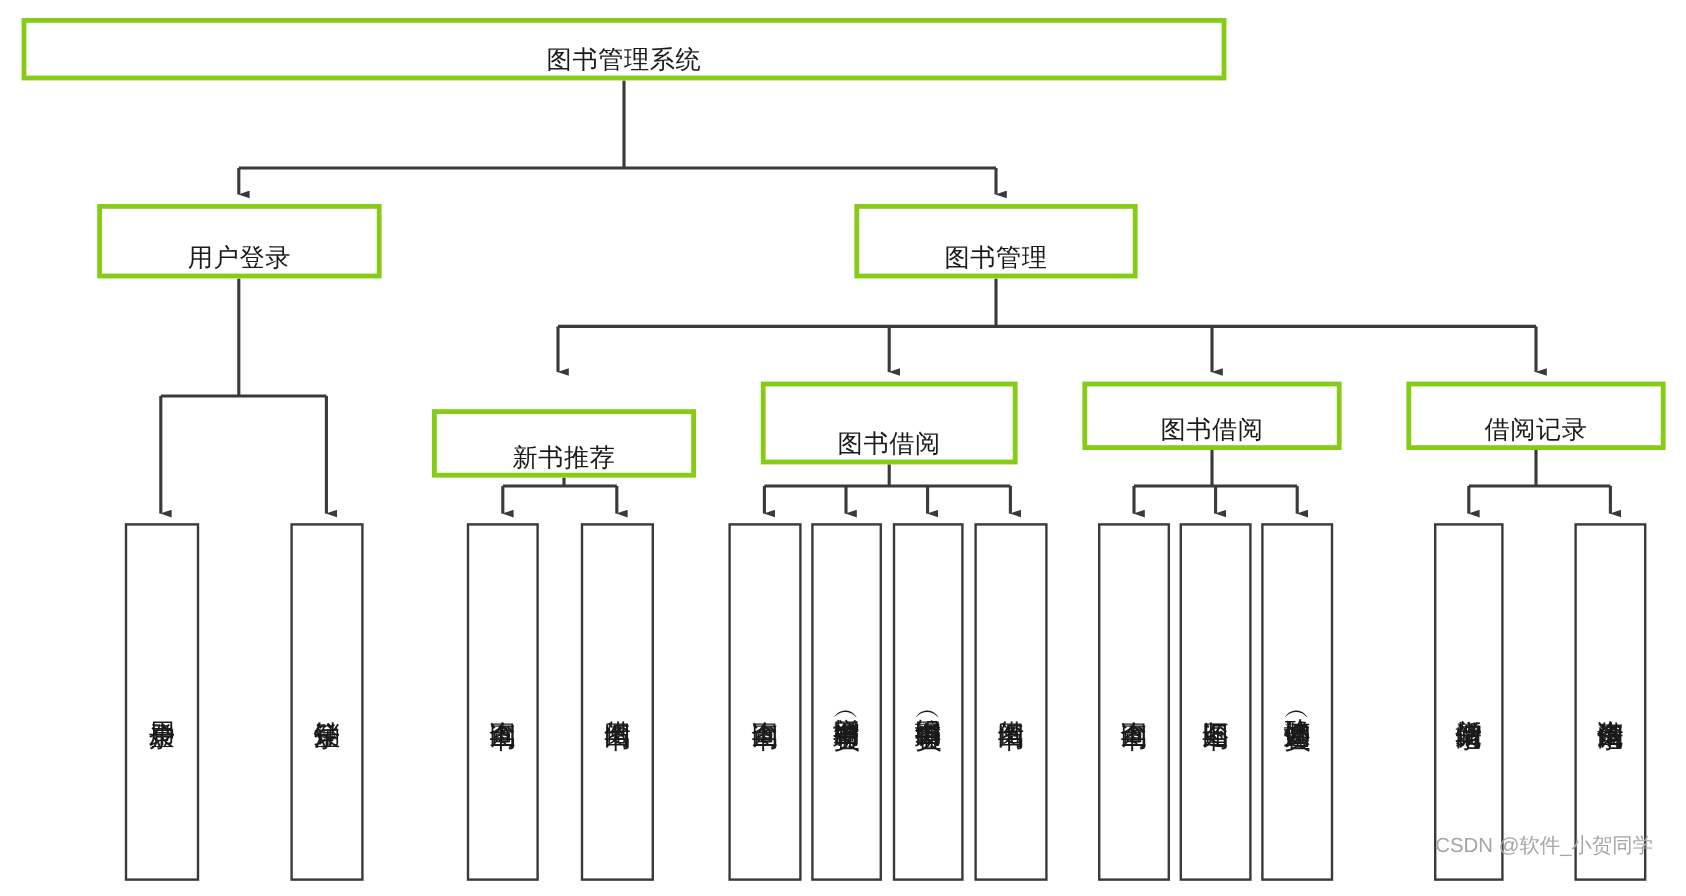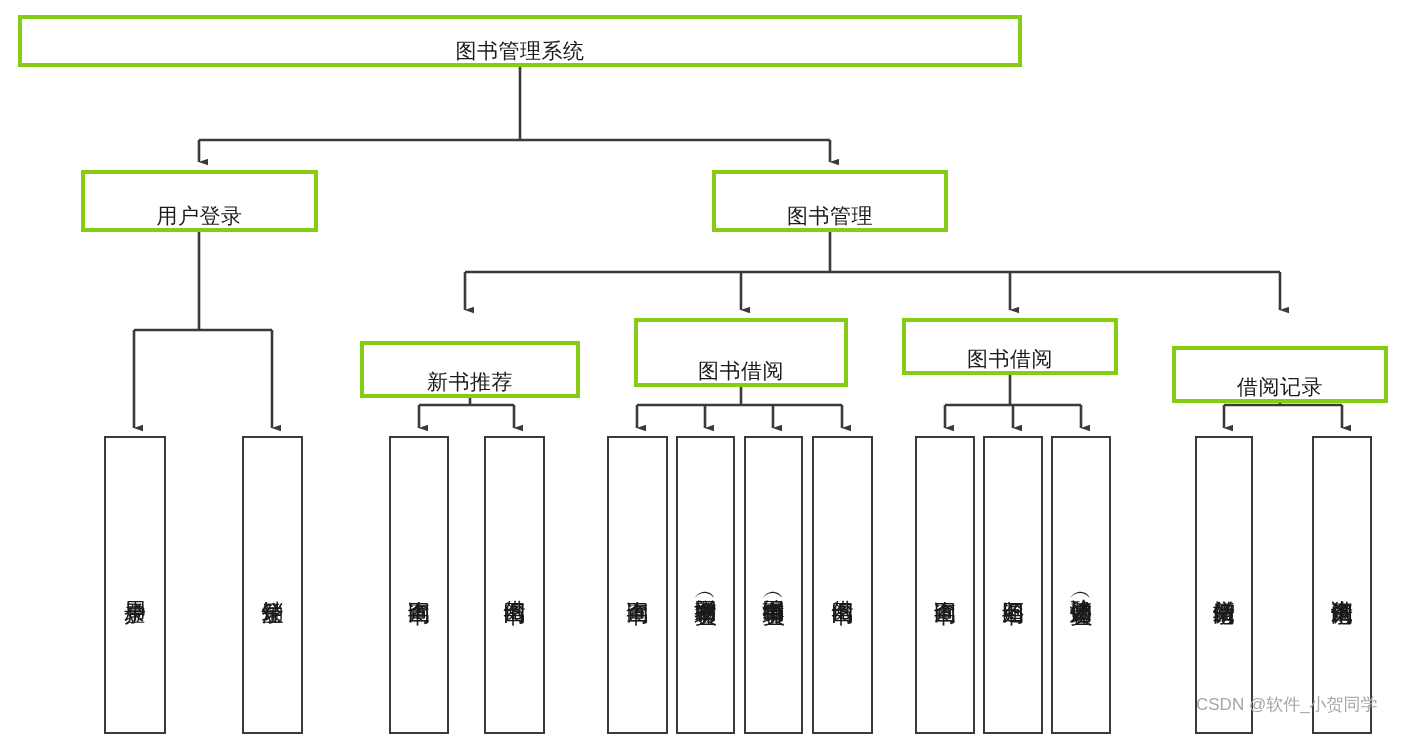--- a/index.html
+++ b/index.html
@@ -142,21 +142,21 @@
 
   <div class="node-box" style="left:360px; top:318px; width:220px; height:57px;margin-top:23px;">
     <span class="node-label">新书推荐</span>
   </div>
   <div class="node-box" style="left:634px; top:318px; width:214px; height:69px;">
     <span class="node-label">图书借阅</span>
   </div>
   <div class="node-box" style="left:902px; top:318px; width:216px; height:57px;">
     <span class="node-label">图书借阅</span>
   </div>
-  <div class="node-box" style="left:1172px; top:318px; width:216px; height:57px;margin-top:28px;">
+  <div class="node-box" style="left:1172px; top:318px; width:216px; height:57px;">
     <span class="node-label">借阅记录</span>
   </div>
 
   <div class="leaf-box" style="left:104px; top:436px; width:62px; height:298px;">
     <span class="leaf-label">用户登录</span>
   </div>
   <div class="leaf-box" style="left:242px; top:436px; width:61px; height:298px;">
     <span class="leaf-label">注销登录</span>
   </div>
 

